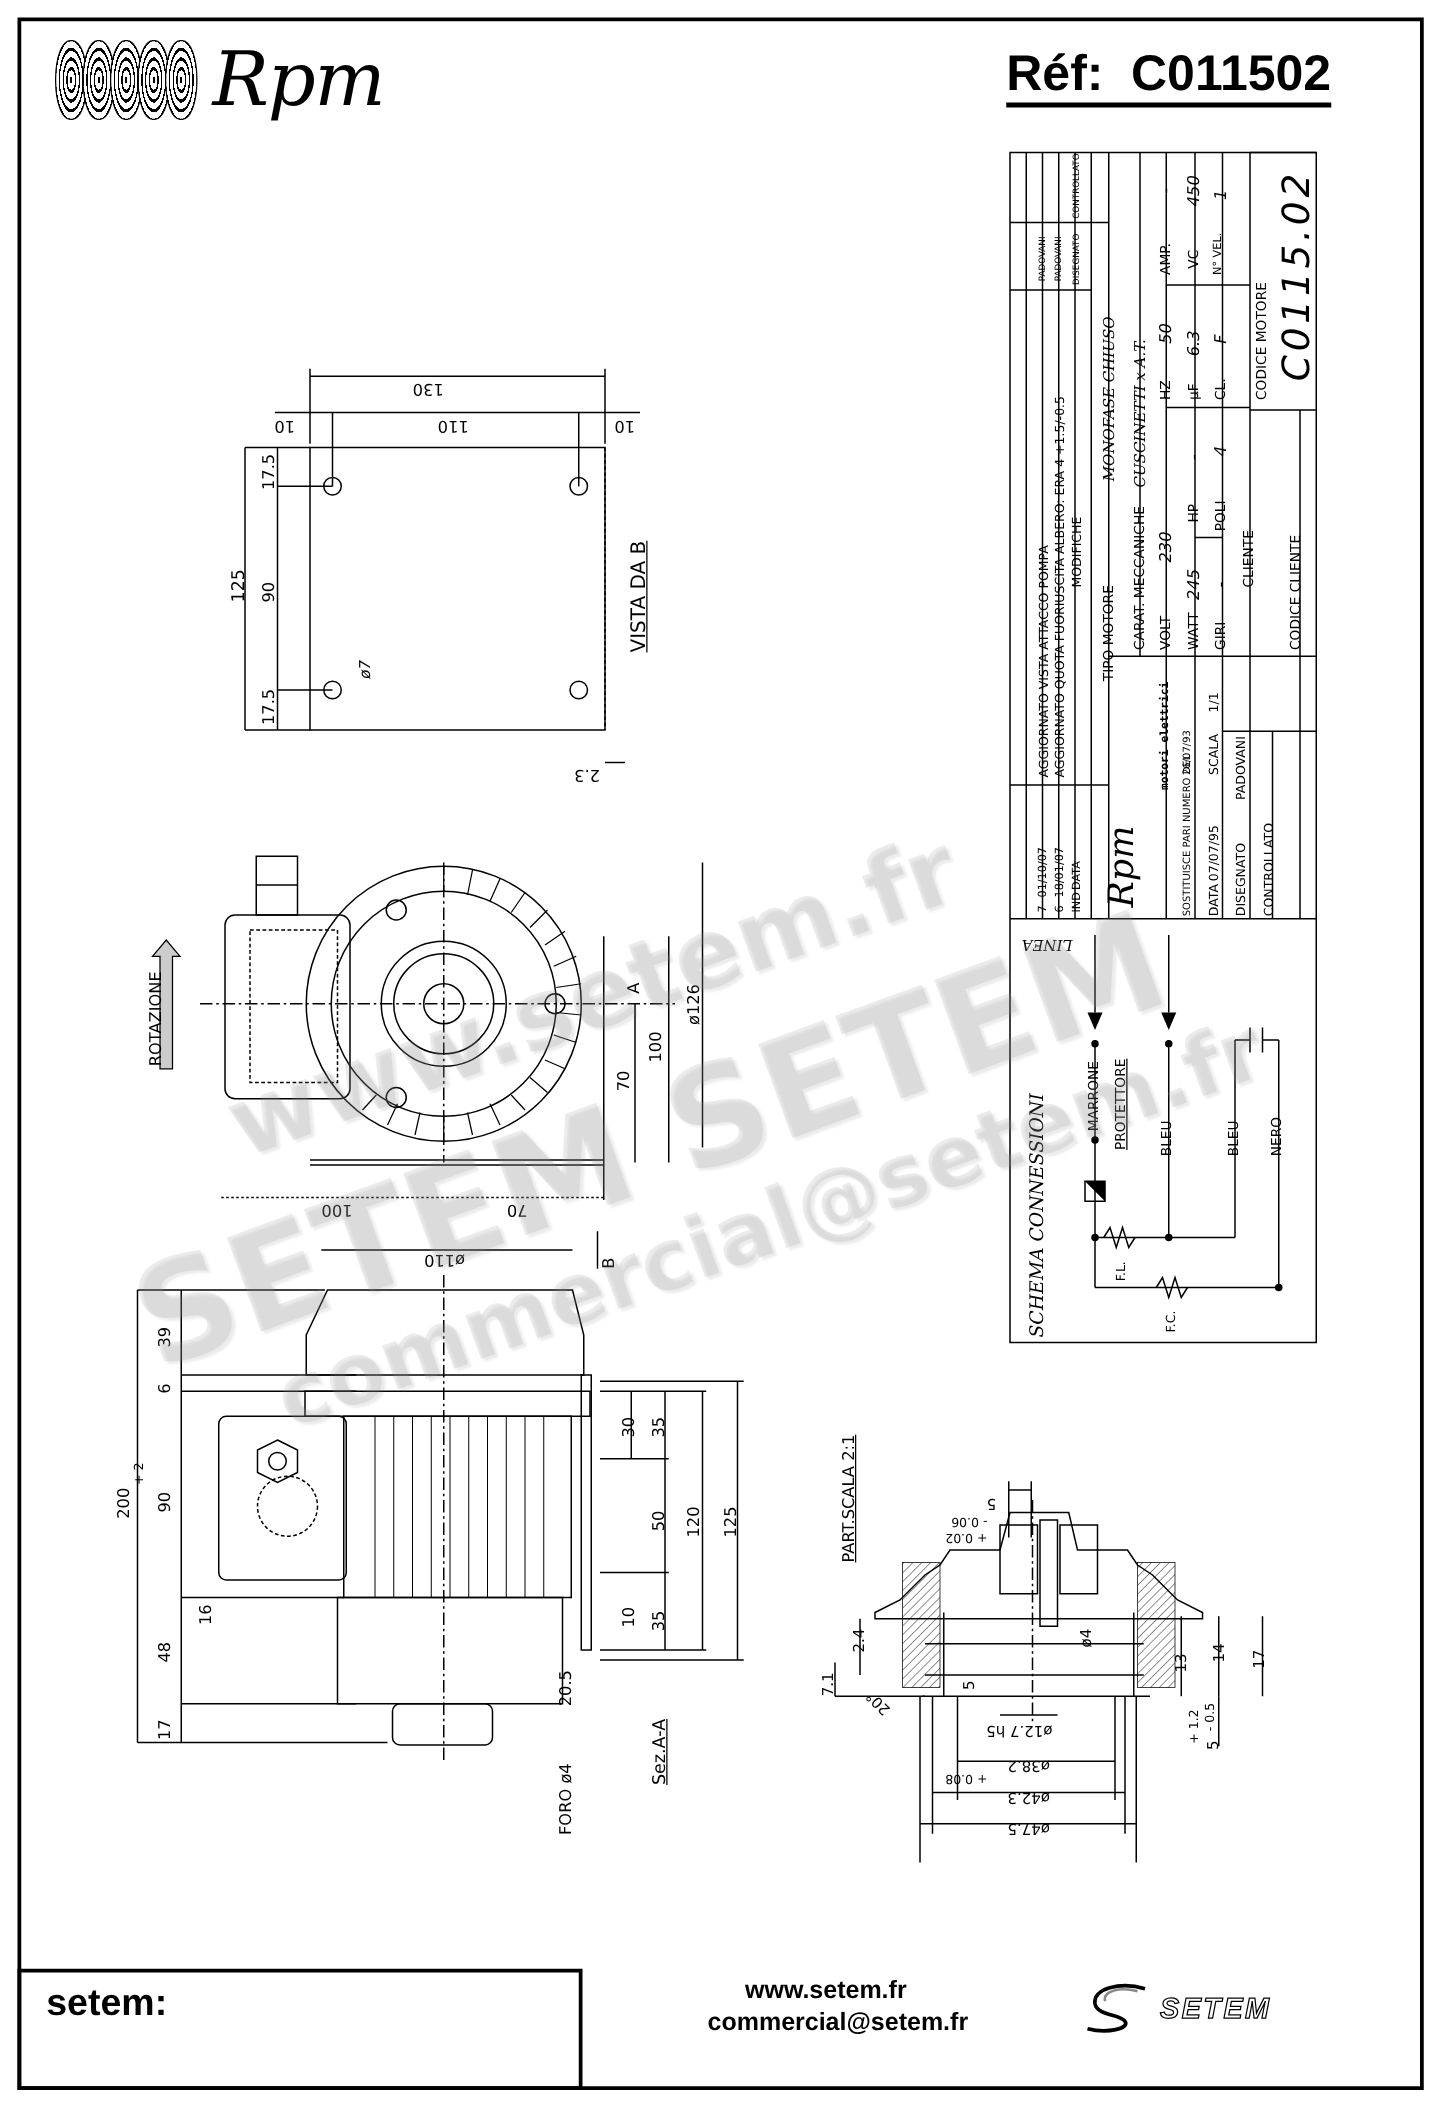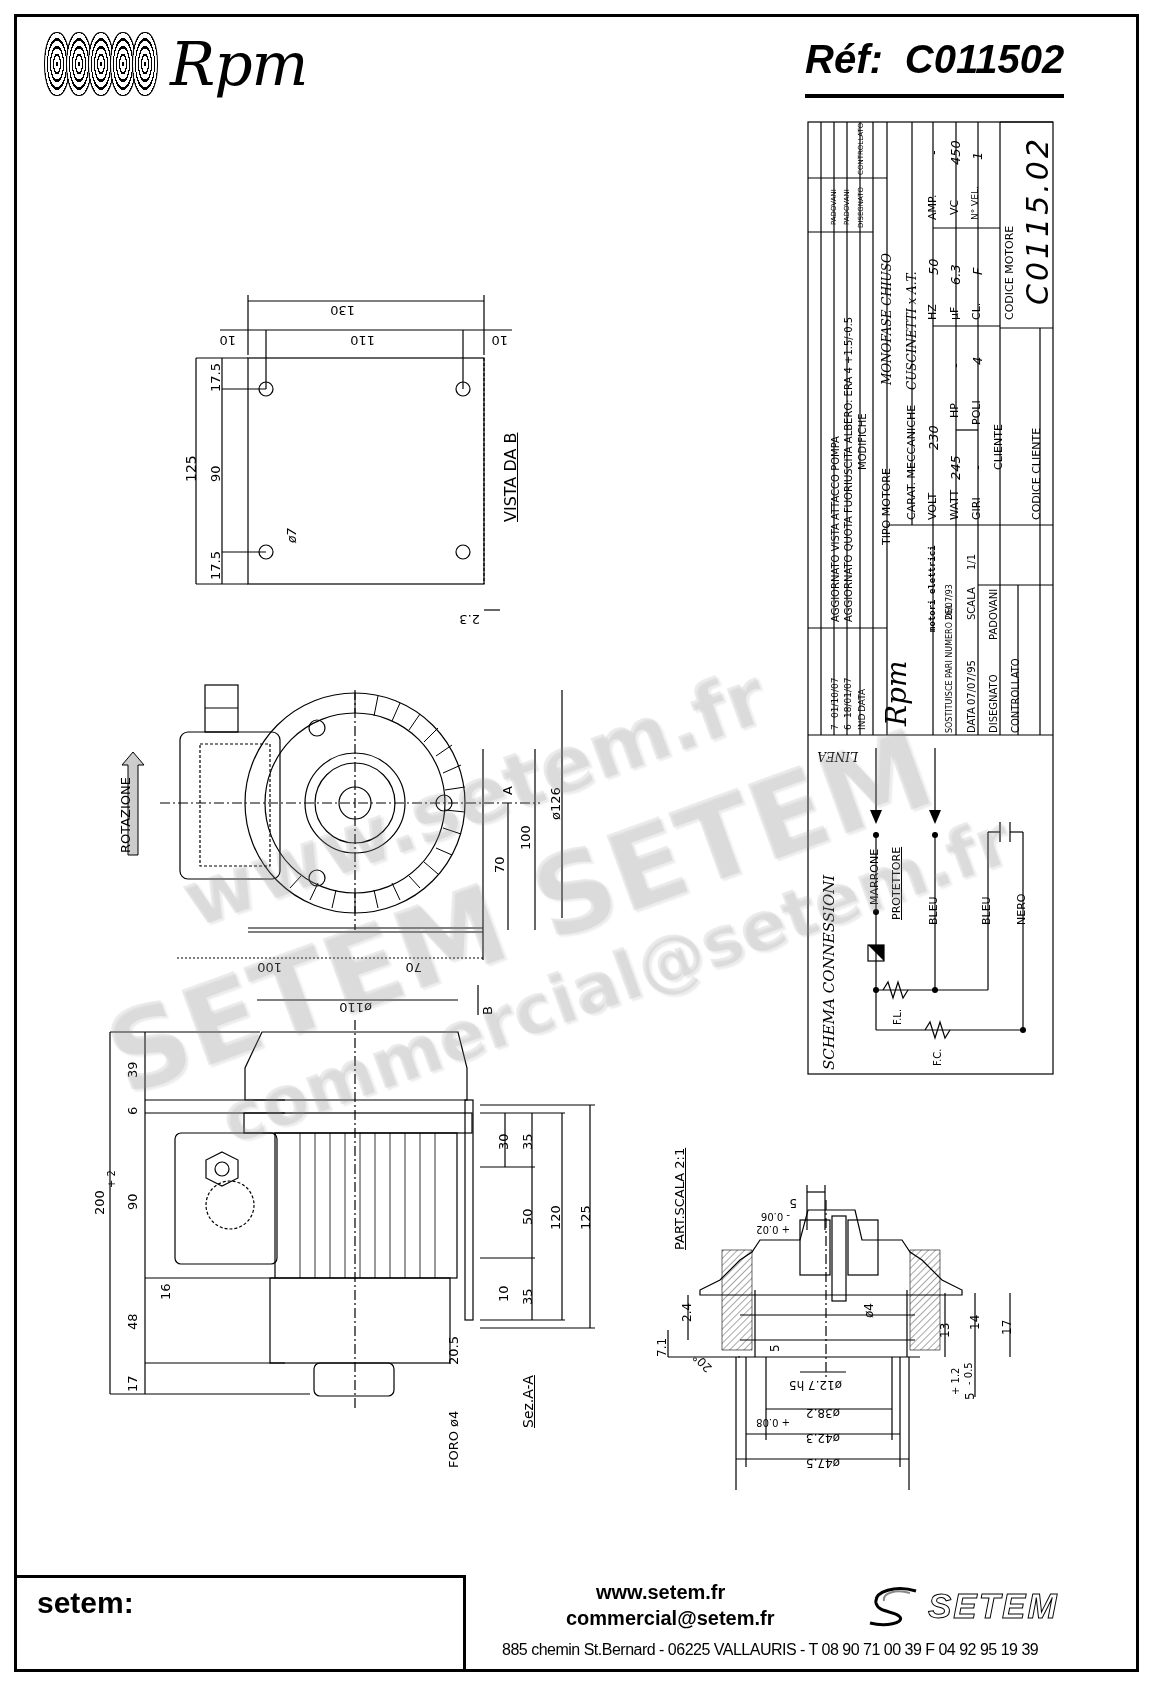--- a/index.html
+++ b/index.html
@@ -7,39 +7,39 @@
          font-family:"Liberation Sans", sans-serif; color:#000; }
   .frame { position:absolute; left:14px; top:14px; width:1125px; height:1658px;
            border:3px solid #000; box-sizing:border-box; }
   .logo { position:absolute; left:44px; top:32px; display:flex; align-items:center; }
   .coils { display:flex; }
   .coil { width:24px; height:62px; border-radius:12px/31px; margin-right:-4px;
           background:repeating-radial-gradient(ellipse at center,#000 0 1px,#fff 1px 3px);
           border:1px solid #000; }
   .rpm-text { font-family:"DejaVu Serif", serif; font-style:italic; font-size:60px;
               margin-left:16px; letter-spacing:-1px; line-height:1; }
-  .ref { position:absolute; left:805px; top:38px; font-weight:bold; font-style:italic;
-         font-size:40px; border-bottom:4px solid #000; line-height:1.05; padding-bottom:14px; }
+  .ref { position:absolute; left:805px; top:38px; font-weight:bold; 
+         font-size:40px; border-bottom:4px solid #000; line-height:1.05; padding-bottom:2px; }
   .ref span { margin-left:22px; }
   svg.draw { position:absolute; left:0; top:0; }
   .rot { position:absolute; transform-origin:left top; white-space:nowrap;
          font-family:"DejaVu Sans", sans-serif; }
   .watermark { position:absolute; font-family:"DejaVu Sans", sans-serif; font-weight:bold;
                color:rgba(150,150,150,0.18); white-space:nowrap; transform-origin:left top;
                pointer-events:none; text-shadow:2px 3px 2px rgba(120,120,120,0.15); }
   .footer-code { position:absolute; left:14px; top:1575px; width:452px; height:97px;
                  border:3px solid #000; box-sizing:border-box; }
   .code-label { position:absolute; left:20px; top:8px; font-size:30px; font-weight:bold; }
   .code-value { position:absolute; left:110px; top:32px; font-size:52px; font-weight:bold; letter-spacing:-1px; }
   .footer-contact { position:absolute; left:466px; top:1575px; width:673px; height:97px; }
   .web { position:absolute; left:130px; top:6px; font-size:20px; font-weight:bold; }
   .mail { position:absolute; left:100px; top:32px; font-size:20px; font-weight:bold; }
   .addr { position:absolute; left:36px; top:66px; font-size:16px; letter-spacing:-0.5px; }
   .setem-logo { position:absolute; left:400px; top:10px; display:flex; align-items:center; }
-  .setem-word { font-style:italic; font-weight:bold; font-size:35px; color:#fff;
+  .setem-word { font-style:italic; font-weight:bold; font-size:23px; color:#fff;
                 -webkit-text-stroke:1px #000; letter-spacing:2px; margin-left:6px; }
   .tb-text { font-family:"DejaVu Sans", sans-serif; font-size:11px; }
 </style>
 </head>
 <body>
 
 <div class="frame"></div>
 
 <div class="logo">
   <div class="coils">
@@ -385,21 +385,20 @@
 <div class="watermark" style="left:170px;top:860px;transform:rotate(-20deg);font-size:78px;">www.setem.fr</div>
 <div class="watermark" style="left:90px;top:1000px;transform:rotate(-20deg);font-size:110px;">SETEM SETEM</div>
 <div class="watermark" style="left:210px;top:1085px;transform:rotate(-20deg);font-size:68px;">commercial@setem.fr</div>
 
 <div class="footer-code">
   <div class="code-label">setem:</div>
 </div>
 <div class="footer-contact">
   <div class="web">www.setem.fr</div>
   <div class="mail">commercial@setem.fr</div>
-  <div class="addr">885 chemin St.Bernard  -  06225 VALLAURIS  -  T 08 90 71 00 39   F 04 92 95 19 39</div>
   <div class="setem-logo">
     <svg width="56" height="42">
       <path d="M50 6 C30 0 8 6 10 18 C12 28 30 26 34 32 C38 38 20 42 4 38" fill="none" stroke="#000" stroke-width="3"></path>
       <path d="M44 8 C30 4 16 8 18 16" fill="none" stroke="#888" stroke-width="2"></path>
     </svg>
     <span class="setem-word">SETEM</span>
   </div>
 </div>
 
 </body></html>

